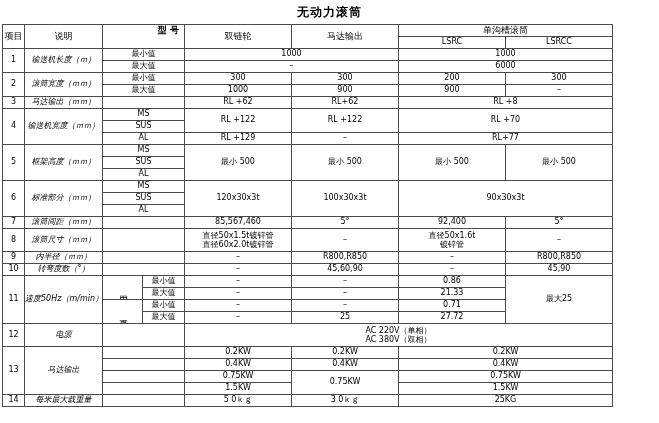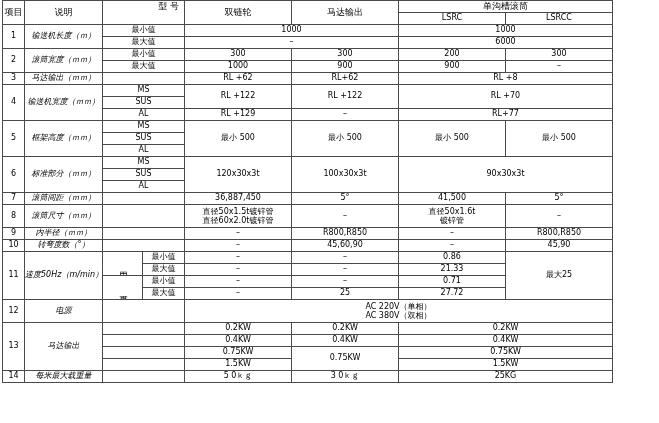--- a/index.html
+++ b/index.html
@@ -64,29 +64,30 @@
     font-size: 8px;
   }
   .modelhdr {
     position: relative;
   }
   .modelhdr .m1 {
     position: absolute;
     right: 5px;
     top: 1px;
     font-size: 9px;
-    font-weight: normal;
+    font-weight: bold;
     margin-left: 35px;
   }
 </style>
 </head>
 <body>
 
 <div id="sheet">
 
+  <div class="title">无动力滚筒</div>
 
   <table class="spec">
     <colgroup>
       <col class="numcol">
       <col class="desccol">
       <col class="subcol">
       <col class="valcol">
       <col style="width:107px">
       <col style="width:107px">
       <col style="width:107px">
@@ -194,23 +195,23 @@
         <td colspan="2">SUS</td>
       </tr>
       <tr>
         <td colspan="2">AL</td>
       </tr>
 
       <tr>
         <td>7</td>
         <td class="leftpad">滚筒间距（ｍｍ）</td>
         <td colspan="2"></td>
-        <td>36,887,450</td>
+        <td>85,567,460</td>
         <td>5°</td>
-        <td>41,500</td>
+        <td>92,400</td>
         <td>5°</td>
       </tr>
 
       <tr>
         <td>8</td>
         <td class="leftpad">滚筒尺寸（ｍｍ）</td>
         <td colspan="2"></td>
         <td class="twoline" style="white-space:pre-line; height:22px;">直径50x1.5t镀锌管
 直径60x2.0t镀锌管</td>
         <td>–</td>

